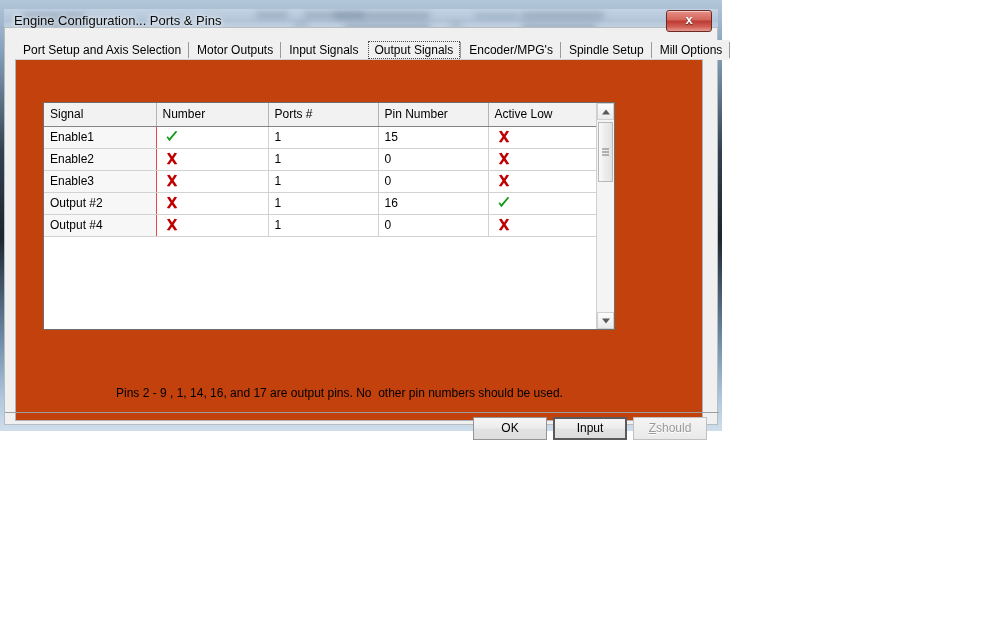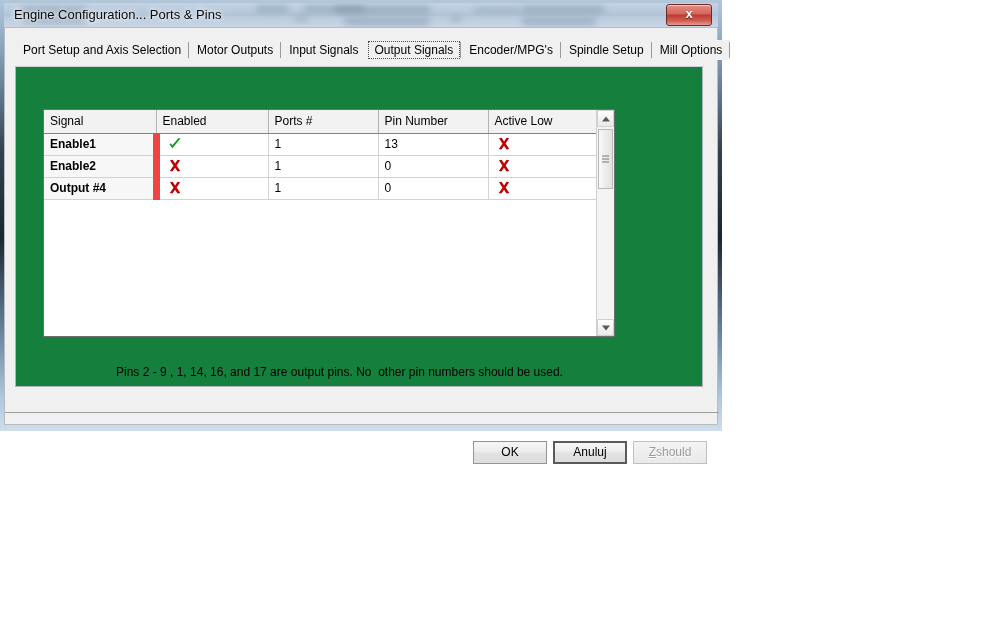--- a/index.html
+++ b/index.html
@@ -37,21 +37,21 @@
         rgba(20,30,40,0.97) 55%,
         rgba(95,125,155,0.92) 78%,
         rgba(170,195,218,0.95) 92%,
         rgba(205,220,235,0.95) 100%);
   }
 
   
   .titlebar {
     position: absolute;
     left: 4px;
-    top: 3px;
+    top: 9px;
     right: 4px;
     height: 26px;
     background:
       linear-gradient(to bottom,
         rgba(196,212,229,0.97) 0%,
         rgba(178,196,216,0.97) 48%,
         rgba(186,203,221,0.97) 52%,
         rgba(205,218,232,0.97) 100%);
     overflow: hidden;
   }
@@ -149,26 +149,25 @@
   .tab.selected {
     outline: 1px dotted #4a4a4a;
     outline-offset: -2px;
   }
 
   .tabpanel {
     position: absolute;
     left: 10px;
     top: 31px;
     width: 688px;
-    height: 321px;
+    height: 362px;
     border: 1px solid #b0b4b8;
     border-top-color: #cfd2d4;
-    background: #15803d;
-    box-sizing: border-box;
-    margin-top: 7px;
+    background: #c2410c;
+    box-sizing: border-box;
   }
 
   
   .grid-wrap {
     position: absolute;
     left: 27px;
     top: 42px;
     width: 572px;
     height: 228px;
     border: 1px solid #6e6e6e;
@@ -196,22 +195,21 @@
     white-space: nowrap;
   }
   table.grid thead th {
     background: #f2f2f2;
     border-bottom: 1px solid #848484;
     border-right: 1px solid #b4b4b4;
     height: 23px;
   }
   table.grid tbody td.signal {
     background: #f7f7f7;
-    border-right: 7px solid #ef4444;
-    font-weight: bold;
+    border-right: 1px solid #ef4444;
   }
   .col-signal  { width: 112px; }
   .col-enabled { width: 112px; }
   .col-port    { width: 110px; }
   .col-pin     { width: 110px; }
   .col-active  { width: 108px; }
 
   
   .ico {
     display: inline-block;
@@ -280,34 +278,33 @@
     display: block;
     height: 1px;
     background: #777777;
     margin-bottom: 2px;
   }
 
   
   .hint {
     position: absolute;
     left: 100px;
-    top: 298px;
+    top: 326px;
     font-size: 12px;
     color: #000000;
     white-space: pre;
   }
 
   
   .btnrow {
     position: absolute;
     left: 0;
     top: 389px;
     width: 714px;
     height: 26px;
-    margin-top: 24px;
   }
   .dlgbtn {
     position: absolute;
     top: 0;
     width: 74px;
     height: 23px;
     font-size: 12px;
     color: #000000;
     background: linear-gradient(to bottom, #f6f6f6 0%, #ececec 48%, #e2e2e2 52%, #dedede 100%);
     border: 1px solid #949494;
@@ -404,47 +401,69 @@
           <colgroup>
             <col class="col-signal">
               <col class="col-enabled">
               <col class="col-port">
             <col class="col-pin">
               <col class="col-active">
           </colgroup>
           <thead>
             <tr>
               <th>Signal</th>
-              <th>Enabled</th>
+              <th>Number</th>
               <th>Ports #</th>
               <th>Pin Number</th>
               <th>Active Low</th>
             </tr>
           </thead>
           <tbody id="grid-body">
               <tr>
                 <td class="signal">Enable1</td>
                 <td><span class="ico"><svg width="14" height="14" viewBox="0 0 14 14">
                       <path d="M1.5 7.2 L4.4 11.2 L12.4 1.6 L10.6 1.0 L4.4 8.2 L2.8 6.2 Z" fill="#0f9b14"></path>
                     </svg></span></td>
                 <td>1</td>
-                <td>13</td>
+                <td>15</td>
                 <td><span class="ico"><svg width="14" height="14" viewBox="0 0 14 14">
                       <path d="M2.0 1.2 L4.6 0.8 L7.1 4.6 L9.5 0.8 L12.1 1.3 L8.6 6.6 L12.3 12.0 L9.6 12.6 L7.0 8.8 L4.4 12.6 L1.8 12.1 L5.5 6.7 Z" fill="#c00000"></path>
                     </svg></span></td>
               </tr>
               <tr>
                 <td class="signal">Enable2</td>
                 <td><span class="ico"><svg width="14" height="14" viewBox="0 0 14 14">
                       <path d="M2.0 1.2 L4.6 0.8 L7.1 4.6 L9.5 0.8 L12.1 1.3 L8.6 6.6 L12.3 12.0 L9.6 12.6 L7.0 8.8 L4.4 12.6 L1.8 12.1 L5.5 6.7 Z" fill="#c00000"></path>
                     </svg></span></td>
                 <td>1</td>
                 <td>0</td>
                 <td><span class="ico"><svg width="14" height="14" viewBox="0 0 14 14">
                       <path d="M2.0 1.2 L4.6 0.8 L7.1 4.6 L9.5 0.8 L12.1 1.3 L8.6 6.6 L12.3 12.0 L9.6 12.6 L7.0 8.8 L4.4 12.6 L1.8 12.1 L5.5 6.7 Z" fill="#c00000"></path>
+                    </svg></span></td>
+              </tr>
+              <tr>
+                <td class="signal">Enable3</td>
+                <td><span class="ico"><svg width="14" height="14" viewBox="0 0 14 14">
+                      <path d="M2.0 1.2 L4.6 0.8 L7.1 4.6 L9.5 0.8 L12.1 1.3 L8.6 6.6 L12.3 12.0 L9.6 12.6 L7.0 8.8 L4.4 12.6 L1.8 12.1 L5.5 6.7 Z" fill="#c00000"></path>
+                    </svg></span></td>
+                <td>1</td>
+                <td>0</td>
+                <td><span class="ico"><svg width="14" height="14" viewBox="0 0 14 14">
+                      <path d="M2.0 1.2 L4.6 0.8 L7.1 4.6 L9.5 0.8 L12.1 1.3 L8.6 6.6 L12.3 12.0 L9.6 12.6 L7.0 8.8 L4.4 12.6 L1.8 12.1 L5.5 6.7 Z" fill="#c00000"></path>
+                    </svg></span></td>
+              </tr>
+              <tr>
+                <td class="signal">Output #2</td>
+                <td><span class="ico"><svg width="14" height="14" viewBox="0 0 14 14">
+                      <path d="M2.0 1.2 L4.6 0.8 L7.1 4.6 L9.5 0.8 L12.1 1.3 L8.6 6.6 L12.3 12.0 L9.6 12.6 L7.0 8.8 L4.4 12.6 L1.8 12.1 L5.5 6.7 Z" fill="#c00000"></path>
+                    </svg></span></td>
+                <td>1</td>
+                <td>16</td>
+                <td><span class="ico"><svg width="14" height="14" viewBox="0 0 14 14">
+                      <path d="M1.5 7.2 L4.4 11.2 L12.4 1.6 L10.6 1.0 L4.4 8.2 L2.8 6.2 Z" fill="#0f9b14"></path>
                     </svg></span></td>
               </tr>
               <tr>
                 <td class="signal">Output #4</td>
                 <td><span class="ico"><svg width="14" height="14" viewBox="0 0 14 14">
                       <path d="M2.0 1.2 L4.6 0.8 L7.1 4.6 L9.5 0.8 L12.1 1.3 L8.6 6.6 L12.3 12.0 L9.6 12.6 L7.0 8.8 L4.4 12.6 L1.8 12.1 L5.5 6.7 Z" fill="#c00000"></path>
                     </svg></span></td>
                 <td>1</td>
                 <td>0</td>
                 <td><span class="ico"><svg width="14" height="14" viewBox="0 0 14 14">
@@ -474,21 +493,21 @@
       <div class="hint">Pins 2 - 9 , 1, 14, 16, and 17 are output pins. No  other pin numbers should be used.</div>
     </div>
 
     <div class="btn-sep"></div>
 
     <div class="btnrow">
       <div class="dlgbtn ok">
         <span>OK</span>
       </div>
       <div class="dlgbtn cancel">
-        <span>Anuluj</span>
+        <span>Input</span>
       </div>
       <div class="dlgbtn apply">
         <u>Z</u><span>should</span>
       </div>
     </div>
 
   </div>
 </div>
 
 </body></html>

